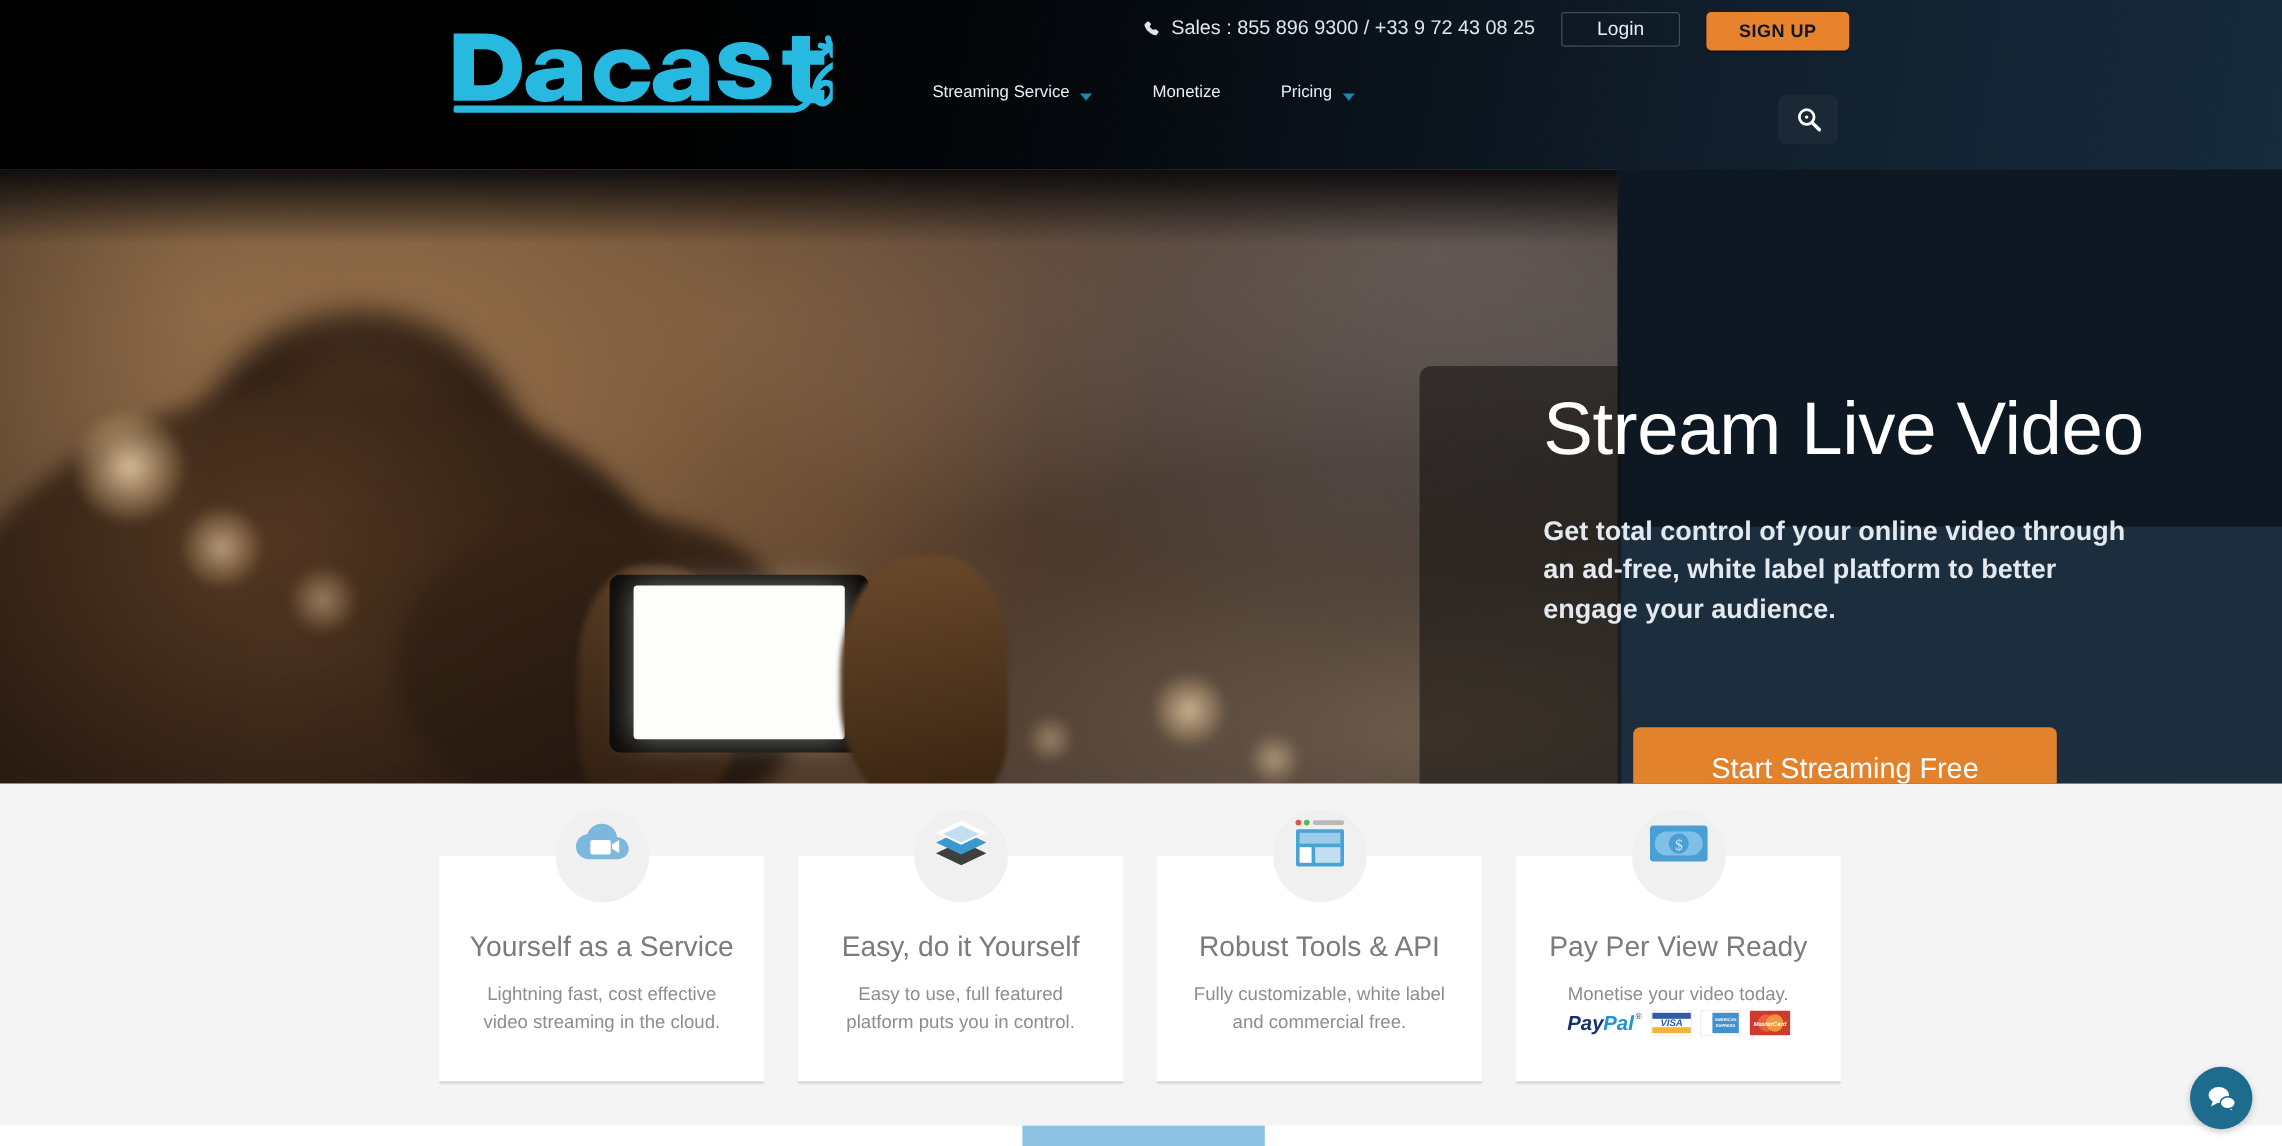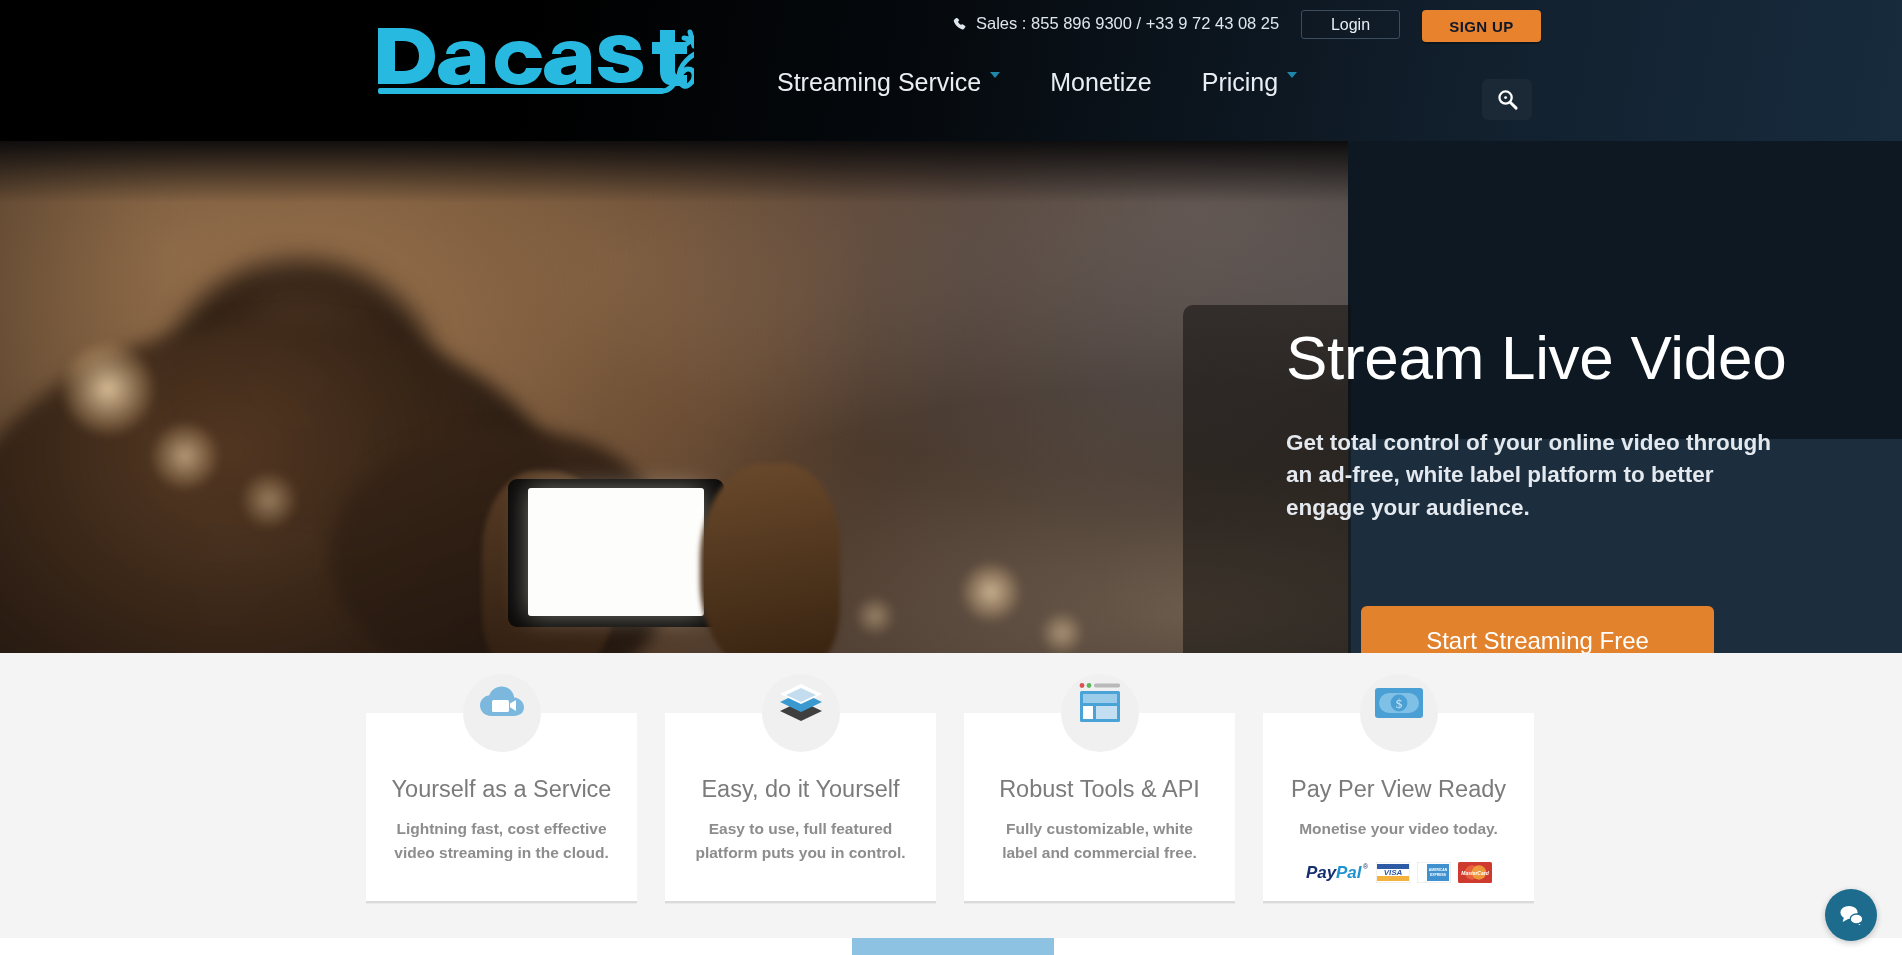--- a/index.html
+++ b/index.html
@@ -52,22 +52,22 @@
     display:flex; align-items:center; justify-content:center; cursor:pointer;
     box-shadow:0 2px 0 rgba(0,0,0,.25);
   }
 
   
   .nav {
     position:absolute; left:752px; top:68px; height:60px;
     display:flex; align-items:flex-start; gap:0; z-index:6;
   }
   .nav-item {
-    display:flex; align-items:flex-start; gap:9px;
-    color:#e9eef3; font-size:25px; font-weight:300;
+    display:flex; align-items:flex-end; gap:9px;
+    color:#e9eef3; font-size:14px; font-weight:300;
     padding:0 25px; cursor:pointer; white-space:nowrap;
   }
   .caret {
     width:0; height:0; border-left:5px solid transparent;
     border-right:5px solid transparent; border-top:6px solid #1f87a8;
     margin-top:4px;
   }
   .search-btn {
     position:absolute; left:1482px; top:79px;
     width:50px; height:41px; border-radius:6px;
@@ -199,24 +199,24 @@
     width:78px; height:78px; border-radius:50%; background:#f0f0f0;
     display:flex; align-items:center; justify-content:center;
   }
   .icon-circle svg { position:relative; top:-10px; }
   .card-title {
     margin-top:63px; color:#7b7b7b; font-size:23.5px; font-weight:300;
     white-space:nowrap;
   }
   .card-desc {
     margin-top:14px; width:215px; text-align:center;
-    color:#8d8d8d; font-size:15.5px; font-weight:700; line-height:1.55;
+    color:#8d8d8d; font-size:15.5px; font-weight:400; line-height:1.55;
   }
   .pay-logos {
-    margin-top:20px; display:flex; align-items:center; gap:7px;
+    margin-top:0; display:flex; align-items:center; gap:7px;
   }
 
   
   .chat {
     position:absolute; left:1825px; top:889px;
     width:52px; height:52px; border-radius:50%;
     background:#1d6c8e; display:flex; align-items:center; justify-content:center;
     cursor:pointer; z-index:40; box-shadow:0 2px 6px rgba(0,0,0,.22);
   }
   

